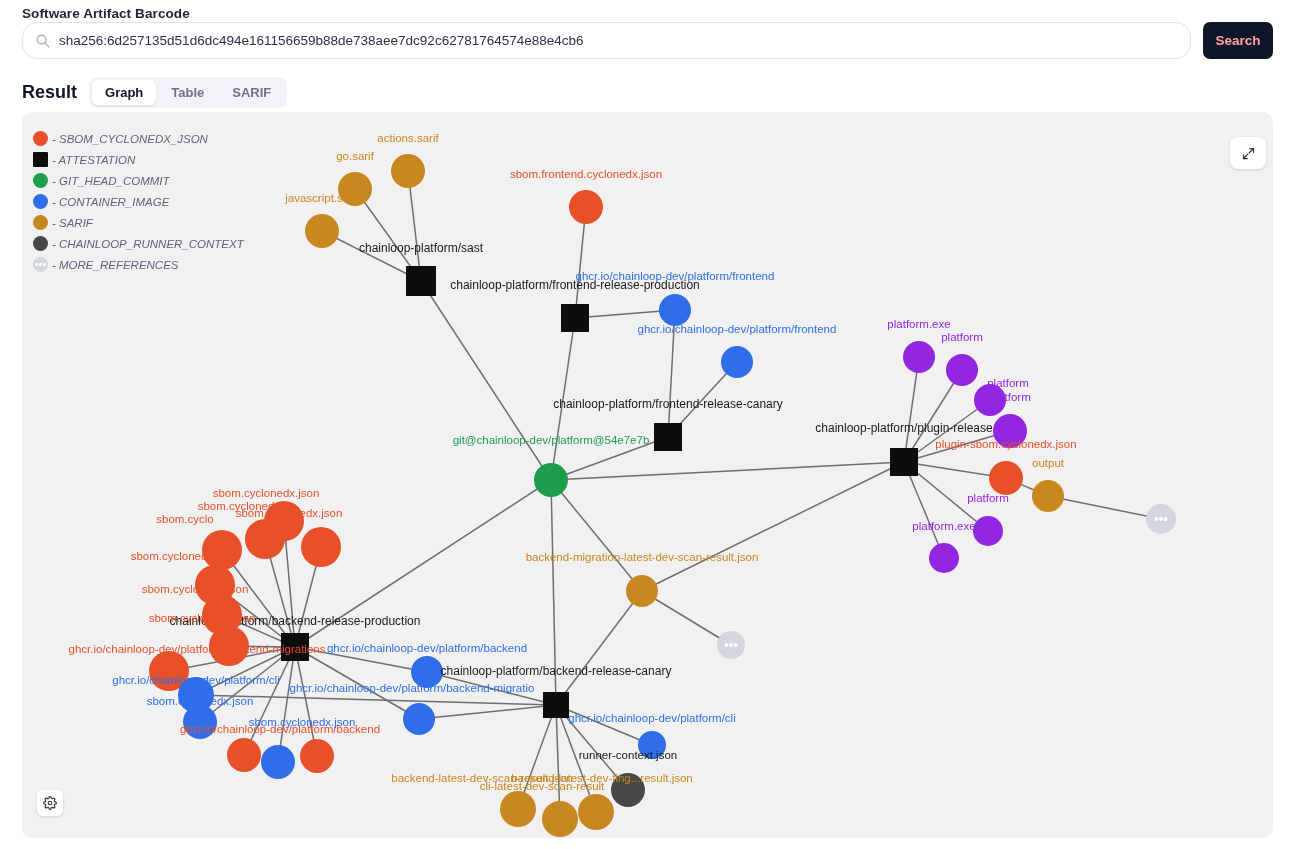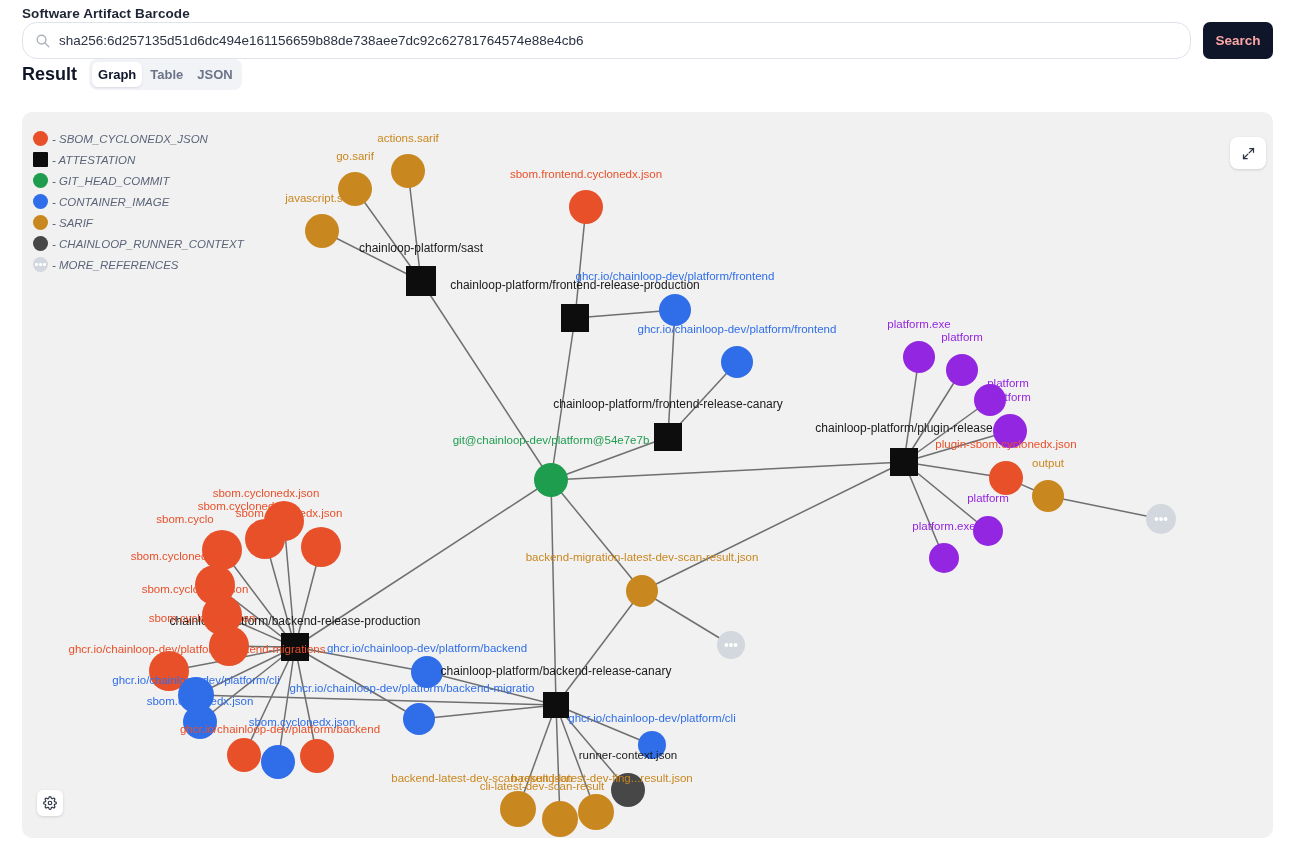--- a/index.html
+++ b/index.html
@@ -37,31 +37,31 @@
   }
   .search-btn {
     flex: 0 0 auto; width: 70px;
     background: #10162a; color: #fca5a5; border: 0; border-radius: 7px;
     font-family: "Liberation Sans", sans-serif;
     font-size: 13.5px; font-weight: 700; cursor: pointer;
   }
 
   
   .result-row {
-    position: absolute; left: 22px; top: 59px;
+    position: absolute; left: 22px; top: 77px;
     display: flex; align-items: center; gap: 12px;
   }
   .result-title { font-size: 18px; font-weight: 700; color: #10162a; }
   .tabs {
     display: flex; align-items: center; gap: 2px;
     background: #f1f3f7; border-radius: 8px; padding: 3px;
   }
   .tab {
     font-size: 13px; font-weight: 600; color: #6b7488;
-    padding: 5px 6px; border-radius: 6px; cursor: pointer;
+    padding: 5px 13px; border-radius: 6px; cursor: pointer;
     background: transparent; border: 0;
     font-family: "Liberation Sans", sans-serif;
   }
   .tab.active { background: #ffffff; color: #10162a; box-shadow: 0 1px 2px rgba(16,22,42,.10); }
 
   
   .graph-panel {
     position: absolute; left: 22px; top: 112px;
     width: 1251px; height: 726px;
     background: #f1f1f1; border-radius: 10px; overflow: hidden;
@@ -108,21 +108,21 @@
       <input class="search-input" type="text" value="sha256:6d257135d51d6dc494e161156659b88de738aee7dc92c62781764574e88e4cb6" placeholder="sha256:..." style="">
     </div>
     <button class="search-btn">Search</button>
   </div>
 
   <div class="result-row">
     <div class="result-title">Result</div>
     <div class="tabs" id="tabs">
         <button class="tab active">Graph</button>
         <button class="tab">Table</button>
-        <button class="tab">JSON</button>
+        <button class="tab">SARIF</button>
       </div>
   </div>
 
   <div class="graph-panel">
     <svg class="graph-svg" id="graph" viewBox="0 0 1251 726">
         <g>
           <line x1="386" y1="59" x2="399" y2="169" stroke="#6f6f6f" stroke-width="1.5"></line>
           <line x1="333" y1="77" x2="399" y2="169" stroke="#6f6f6f" stroke-width="1.5"></line>
           <line x1="300" y1="119" x2="399" y2="169" stroke="#6f6f6f" stroke-width="1.5"></line>
           <line x1="564" y1="95" x2="553" y2="206" stroke="#6f6f6f" stroke-width="1.5"></line>

